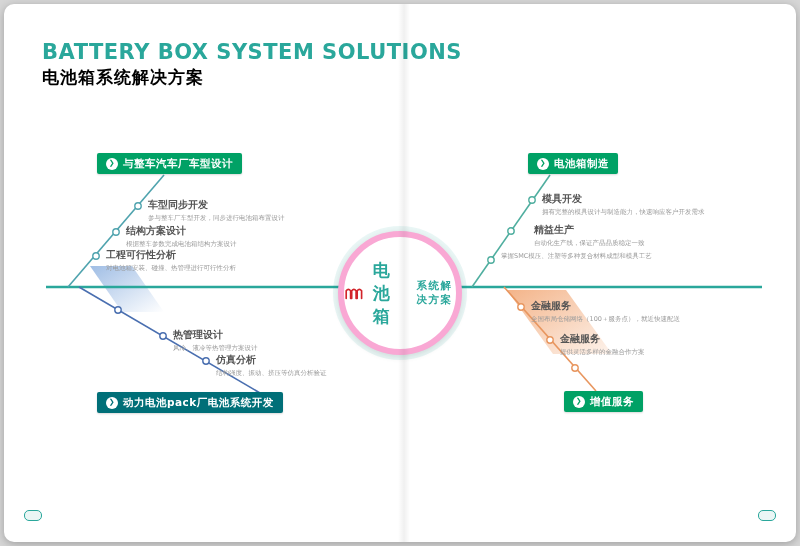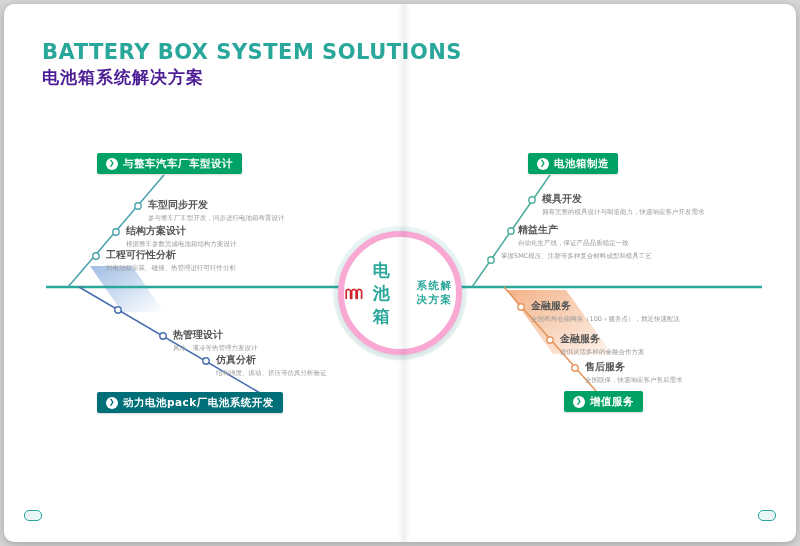--- a/index.html
+++ b/index.html
@@ -5,21 +5,21 @@
   html,body{margin:0;padding:0;width:800px;height:546px;overflow:hidden;
     background:#d6d6d6;font-family:"DejaVu Sans","Liberation Sans",sans-serif;}
   .page{position:absolute;left:4px;top:4px;right:4px;bottom:4px;background:#ffffff;
     border-radius:10px;overflow:hidden;box-shadow:0 2px 8px rgba(0,0,0,.25);}
   .fold{position:absolute;left:394px;top:0;width:12px;height:100%;
     background:linear-gradient(to right,rgba(0,0,0,0),rgba(0,0,0,.06) 50%,rgba(0,0,0,0));}
   svg.diagram{position:absolute;left:0;top:0;}
   .title-en{position:absolute;left:38px;top:36px;margin:0;font-size:21px;font-weight:800;
     letter-spacing:.5px;color:#2aa79b;}
   .title-zh{position:absolute;left:38px;top:62px;margin:0;font-size:17px;font-weight:800;
-    letter-spacing:1px;color:#4c1d95;}
+    letter-spacing:1px;color:#000000;}
   .chip{position:absolute;display:flex;align-items:center;gap:5px;height:21px;
     padding:0 9px;border-radius:2px;color:#fff;font-weight:bold;font-size:10.5px;
     letter-spacing:.5px;white-space:nowrap;box-shadow:0 1px 2px rgba(0,0,0,.15);}
   .chip-green{background:#00a165;}
   .chip-dark{background:#006f78;}
   .chip-icon{width:12px;height:12px;border-radius:50%;background:#fff;display:flex;
     align-items:center;justify-content:center;font-size:7px;line-height:1;flex:0 0 auto;}
   .chip-green .chip-icon{color:#00a165;}
   .chip-dark .chip-icon{color:#006f78;}
   .note{position:absolute;font-size:6.5px;line-height:1.45;color:#9a9a9a;}
@@ -117,39 +117,35 @@
   </div>
   <div class="note" style="left:212px;top:349px;width:155px;">
     <div class="note-title">仿真分析</div>
     <div>结构强度、振动、挤压等仿真分析验证</div>
   </div>
 
   <div class="note" style="left:538px;top:188px;width:185px;">
     <div class="note-title">模具开发</div>
     <div>拥有完整的模具设计与制造能力，快速响应客户开发需求</div>
   </div>
-  <div class="note" style="left:514px;top:219px;width:175px;">
+  <div class="note" style="left:530px;top:219px;width:175px;">
     <div class="note-title">精益生产</div>
     <div>自动化生产线，保证产品品质稳定一致</div>
   </div>
   <div class="note" style="left:497px;top:248px;width:190px;">
     <div>掌握SMC模压、注塑等多种复合材料成型和模具工艺</div>
   </div>
 
   <div class="note" style="left:527px;top:295px;width:175px;">
     <div class="note-title">金融服务</div>
     <div>全国布局仓储网络（100＋服务点），就近快速配送</div>
   </div>
   <div class="note" style="left:556px;top:328px;width:160px;">
     <div class="note-title">金融服务</div>
     <div>提供灵活多样的金融合作方案</div>
-  </div>
-  <div class="note" style="left:581px;top:356px;width:150px;">
-    <div class="note-title">售后服务</div>
-    <div>全国联保，快速响应客户售后需求</div>
   </div>
 
   <div class="hub">
     <svg width="36" height="24" viewBox="0 0 36 24">
       <path d="M4 22 L4 8 Q8 3 12 8 L12 22 M14 22 L14 8 Q18 3 22 8 L22 22 M24 22 L24 8 Q28 3 32 8 L32 22" fill="none" stroke="#d2232a" stroke-width="3" stroke-linecap="round"></path>
     </svg>
     <div class="hub-line1">电池箱</div>
     <div class="hub-line2">系统解决方案</div>
   </div>
 

